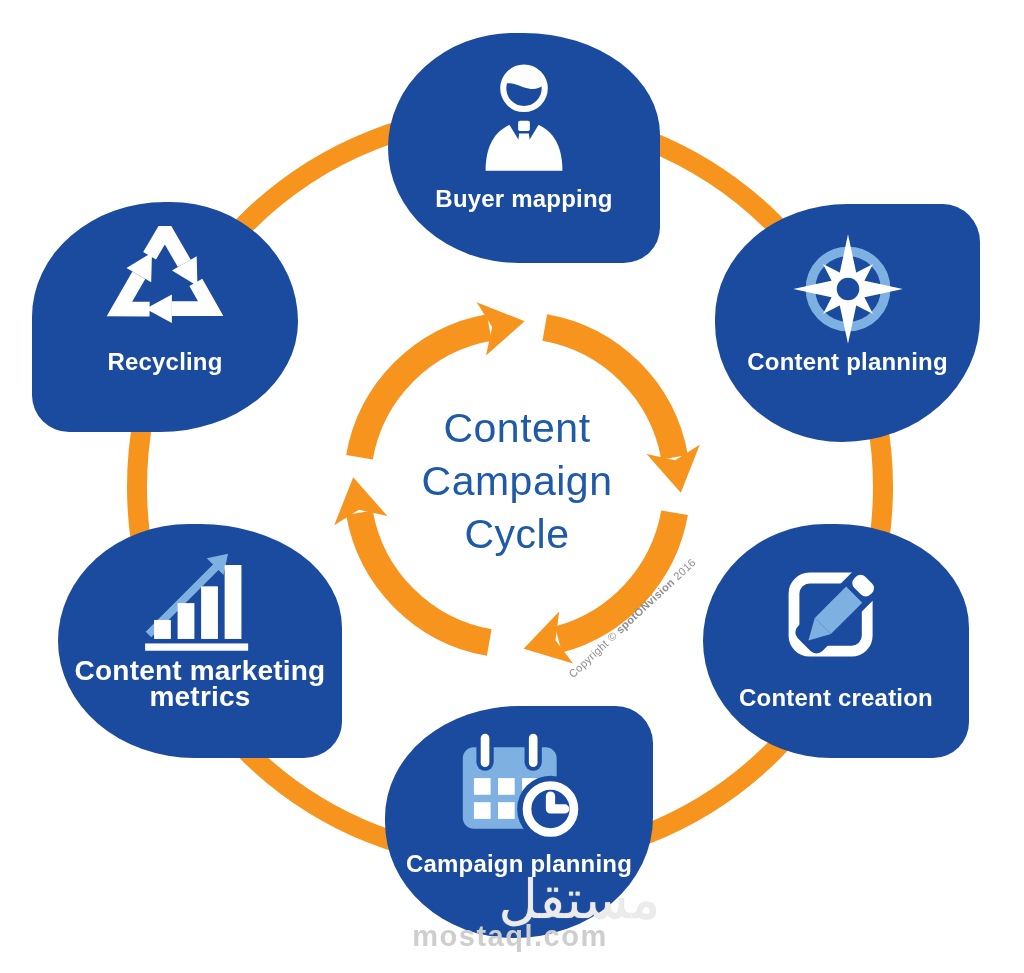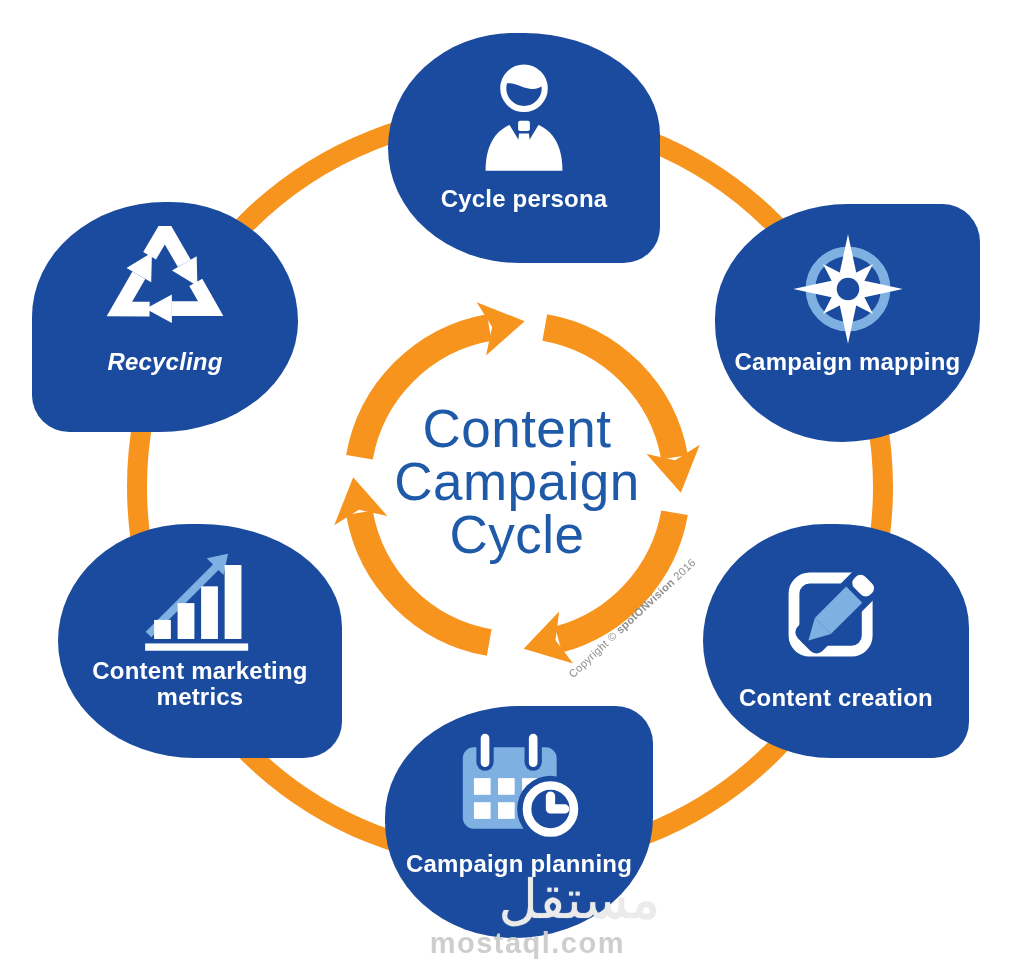--- a/index.html
+++ b/index.html
@@ -12,55 +12,55 @@
     position:absolute; background:#1a4b9e; display:flex; flex-direction:column;
     align-items:center; justify-content:flex-start; z-index:2;
   }
   .bubble .icon-wrap { flex:0 0 auto; display:flex; align-items:center; justify-content:center; }
   .bubble .label {
     color:#ffffff; font-weight:bold; font-size:24px; line-height:27px; text-align:center;
     letter-spacing:0.2px; padding:0 14px;
   }
   .sharp-br { border-radius: 48% 52% 14% 50% / 52% 46% 16% 52%; }
   .sharp-tr { border-radius: 50% 14% 52% 48% / 48% 16% 52% 50%; }
-  .sharp-bl { border-radius: 50% 48% 52% 14% / 50% 52% 48% 16%; font-style: italic; }
+  .sharp-bl { border-radius: 50% 48% 52% 14% / 50% 52% 48% 16%; }
 
   #bubble-buyer-persona      { left:388px; top:33px;  width:272px; height:230px; }
   #bubble-buyer-persona .icon-wrap { margin-top:16px; }
   #bubble-content-mapping    { left:715px; top:204px; width:265px; height:238px; }
   #bubble-content-mapping .icon-wrap { margin-top:26px; }
   #bubble-content-creation   { left:703px; top:524px; width:266px; height:234px;gap:16px; }
   #bubble-content-creation .icon-wrap { margin-top:24px; }
   #bubble-campaign-planning  { left:385px; top:706px; width:268px; height:232px; }
   #bubble-campaign-planning .icon-wrap { margin-top:20px; }
   #bubble-content-marketing-metrics { left:58px; top:524px; width:284px; height:234px; }
   #bubble-content-marketing-metrics .icon-wrap { margin-top:22px; }
-  #bubble-content-marketing-metrics .label { font-size:24px; line-height:26px; }
+  #bubble-content-marketing-metrics .label { font-size:28px; line-height:26px; }
   #bubble-recycling          { left:32px; top:202px;  width:266px; height:230px; }
   #bubble-recycling .icon-wrap { margin-top:24px; }
 
   .center-title {
     position:absolute; left:357px; top:402px; width:320px; z-index:1;
-    color:#1f5aa8; font-size:53px; line-height:53px; text-align:center;
+    color:#1f5aa8; font-size:41px; line-height:53px; text-align:center;
     letter-spacing:0.5px; font-weight:400;
   }
   .copyright {
     position:absolute; left:532px; top:612px; width:200px; z-index:2;
     transform:rotate(-43deg); color:#8f8f8f; font-size:11px; text-align:center;
     letter-spacing:0.3px; white-space:nowrap;
   }
   .copyright b { font-weight:bold; }
   .watermark-ar {
     position:absolute; left:500px; top:868px; width:160px; z-index:3;
     color:rgba(240,240,240,0.88); font-size:54px; font-weight:normal; text-align:center;
     text-shadow:0 0 1px #c4c4c4; line-height:62px;
   }
   .watermark-domain {
     position:absolute; left:395px; top:920px; width:230px; z-index:3;
-    color:#cecece; font-size:29px; font-weight:bold; letter-spacing:1.5px; text-align:right;margin-top:7px;
+    color:#cecece; font-size:29px; font-weight:bold; letter-spacing:1.5px; text-align:center;
   }
 </style>
 </head>
 <body>
 
 <div class="canvas">
 
   <svg class="layer" style="left:0; top:0;" width="1024" height="973" viewBox="0 0 1024 973">
     <circle cx="510" cy="487" r="373" fill="none" stroke="#f7941e" stroke-width="20"></circle>
   </svg>
@@ -104,33 +104,33 @@
     <div class="icon-wrap">
       <svg width="122" height="136" viewBox="0 0 100 100">
         <circle cx="50" cy="26.5" r="17" fill="none" stroke="#ffffff" stroke-width="5"></circle>
         <path d="M34.5 22.5 C 36.5 12.5 46 8 53 10 C 60 12 65 17.5 65.6 24 C 59 30 49.5 25.5 44 23.5 C 40 22.2 37 22.2 34.5 22.5 Z" fill="#ffffff"></path>
         <path d="M18.5 94 C 18.5 69 30 55.5 50 53.5 C 70 55.5 81.5 69 81.5 94 Z" fill="#ffffff"></path>
         <path d="M36 53 L 64 53 L 50 76 Z" fill="#1a4b9e"></path>
         <rect x="45.2" y="53" width="9.6" height="8.5" rx="1.5" fill="#ffffff"></rect>
         <path d="M46 63.5 L54 63.5 L56.5 84 L50 90 L43.5 84 Z" fill="#ffffff"></path>
       </svg>
     </div>
-    <div class="label">Cycle persona</div>
+    <div class="label">Buyer mapping</div>
   </div>
 
   <div class="bubble sharp-tr" id="bubble-content-mapping">
     <div class="icon-wrap">
       <svg width="118" height="118" viewBox="-55 -55 110 110">
         <circle r="35" fill="none" stroke="#7fb0e2" stroke-width="9"></circle>
         <polygon points="0,-51 9,-9 51,0 9,9 0,51 -9,9 -51,0 -9,-9" fill="#ffffff"></polygon>
         <polygon transform="rotate(45)" points="0,-33 8,-8 33,0 8,8 0,33 -8,8 -33,0 -8,-8" fill="#ffffff"></polygon>
         <circle r="10.5" fill="#1a4b9e"></circle>
       </svg>
     </div>
-    <div class="label">Campaign mapping</div>
+    <div class="label">Content planning</div>
   </div>
 
   <div class="bubble sharp-br" id="bubble-content-creation">
     <div class="icon-wrap">
       <svg width="120" height="120" viewBox="0 0 100 100">
         <rect x="15" y="25" width="61" height="61" rx="13" fill="none" stroke="#ffffff" stroke-width="9"></rect>
         <g transform="translate(27,77) rotate(-45)">
           <rect x="-5" y="-14.5" width="80" height="29" rx="7" fill="#1a4b9e"></rect>
           <polygon points="0,0 17,-9.5 17,9.5" fill="#7fb0e2"></polygon>
           <rect x="17" y="-9.5" width="37" height="19" fill="#7fb0e2"></rect>

